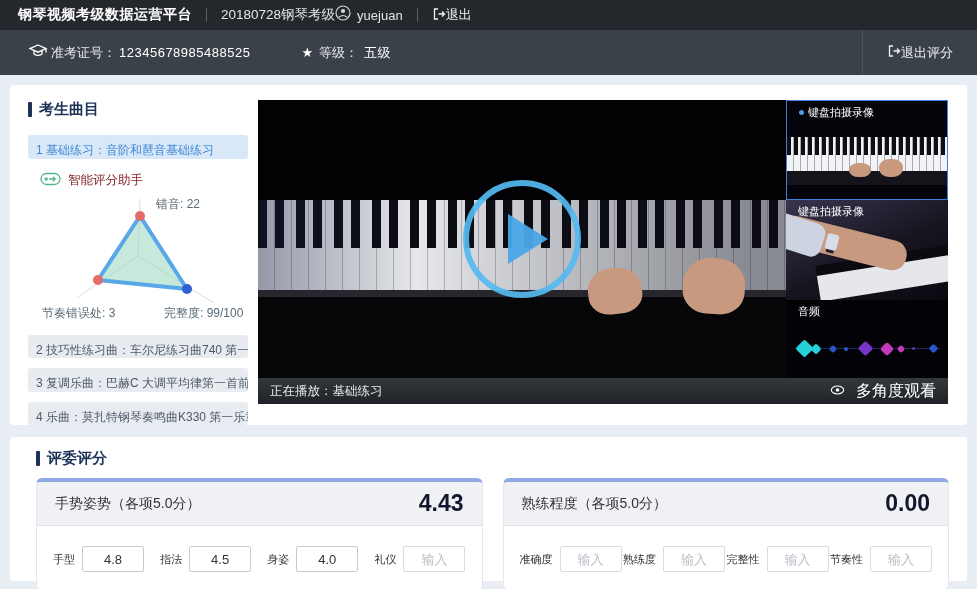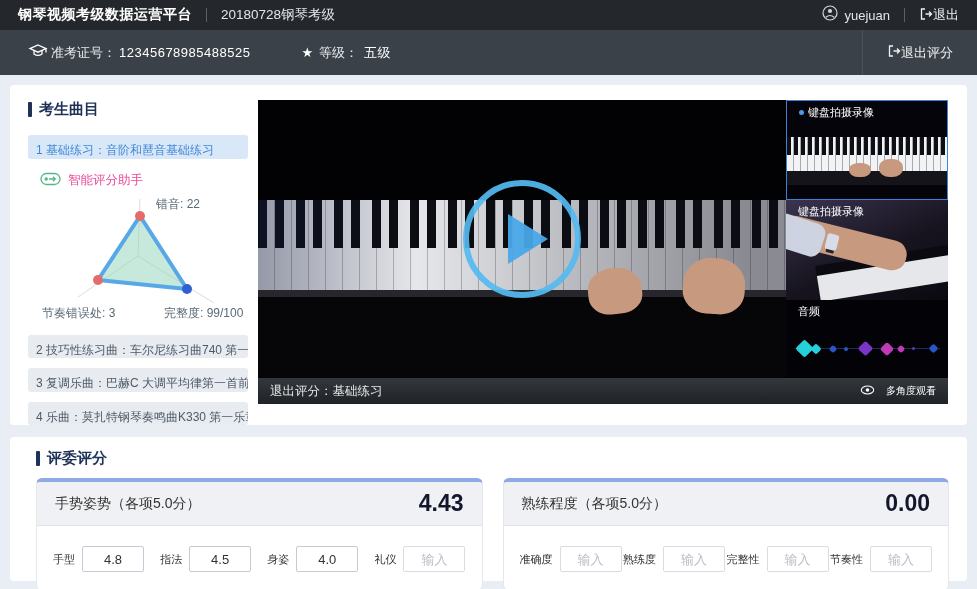--- a/index.html
+++ b/index.html
@@ -4,21 +4,21 @@
 <style>
   * { margin:0; padding:0; box-sizing:border-box; }
   html,body { width:977px; height:589px; }
   body {
     font-family:"Liberation Sans","DejaVu Sans",sans-serif;
     background:#e9eef4; color:#333; overflow:hidden;
   }
   
   .topbar {
     height:30px; background:#24272c; display:flex; align-items:center;
-    justify-content:space-between; padding:0 18px; color:#fff;
+    padding:0 18px; color:#fff;
   }
   .topbar-left, .topbar-right { display:flex; align-items:center; }
   .app-title { font-size:14px; font-weight:bold; letter-spacing:.5px; }
   .vdiv { width:1px; height:14px; background:#5a6068; margin:0 14px; }
   .session-title { font-size:13.5px; color:#e3e5e8; }
   .user-name { font-size:13px; color:#e3e5e8; margin-left:6px; }
   .bar-btn { display:flex; align-items:center; font-size:13px; color:#f0f1f3; cursor:pointer; }
   .subbar {
     height:45px; background:#3a4149; display:flex; align-items:center;
     justify-content:space-between; color:#fff; padding:0 0 0 28px;
@@ -36,21 +36,21 @@
   .section-title { display:flex; align-items:center; font-size:15px; font-weight:bold; color:#1e3257; }
   .title-tick { width:4px; height:15px; background:#1e3257; margin-right:7px; border-radius:1px; }
   
   .songs-col { width:230px; padding-right:10px; display:flex; flex-direction:column; }
   .song-item {
     margin-top:10px; background:#e8ecf1; color:#4d5a68; font-size:12px;
     border-radius:3px; padding:7px 8px; white-space:nowrap; overflow:hidden; cursor:pointer;
   }
   .song-item.first { margin-top:16px; }
   .song-item.active { background:#d9e8f8; color:#3f87d6; }
-  .assistant-row { display:flex; align-items:center; gap:7px; margin:13px 0 0 12px; font-size:12.5px; color:#ec4899; }
+  .assistant-row { display:flex; align-items:center; gap:7px; margin:13px 0 0 12px; font-size:12.5px; color:#7f1d1d; }
   .radar-wrap { margin:2px 0 0 0; }
   
   .player { width:690px; height:304px; display:flex; flex-wrap:wrap; background:#000; }
   .video-main { position:relative; width:528px; height:278px; background:#020204; overflow:hidden; }
   .kb-band { position:absolute; left:0; right:0; top:100px; height:90px;
     background:repeating-linear-gradient(90deg,#e6e7ea 0 16px,#b0b2b8 16px 17px); }
   .kb-black { position:absolute; left:0; right:0; top:100px; height:48px;
     background:repeating-linear-gradient(90deg,#0c0c12 0 9px,transparent 9px 17px,#0c0c12 17px 26px,transparent 26px 38px); }
   .kb-tint { position:absolute; left:0; right:0; top:100px; height:90px;
     background:linear-gradient(90deg,rgba(15,25,60,.38),rgba(0,0,0,0) 30%,rgba(10,12,24,.42) 92%); }
@@ -88,21 +88,21 @@
     border-radius:3px; transform:rotate(14deg); box-shadow:0 5px 0 -2px #23232b; }
   .piano-edge { position:absolute; right:-20px; bottom:10px; width:150px; height:26px; background:#e6e7ea;
     transform:rotate(-9deg); box-shadow:0 -10px 0 0 #0a0a10; }
   .wave { position:relative; margin:34px 8px 0 8px; height:30px; }
   .wave-line { position:absolute; left:0; right:0; top:14px; height:1px; background:#1c2a60; }
   .wv { position:absolute; transform:rotate(45deg); border-radius:2px; }
   
   .player-bar { width:690px; height:26px; background:linear-gradient(#34373c,#1f2226);
     display:flex; align-items:center; justify-content:space-between; padding:0 12px; }
   .now-playing { font-size:12.5px; color:#e8e9ea; }
-  .multi-angle { display:flex; align-items:center; gap:11px; font-size:10px; color:#fff; cursor:pointer;justify-content:center; }
+  .multi-angle { display:flex; align-items:center; gap:11px; font-size:16px; color:#fff; cursor:pointer;justify-content:center; }
   
   .cards { display:flex; gap:20px; margin-top:10px; }
   .card { flex:1; border:1px solid #e6e7ec; border-top:4px solid #8ea9e3; border-radius:6px; background:#fff; overflow:hidden; }
   .card-head { display:flex; align-items:center; justify-content:space-between;
     background:#f0f1f4; border-bottom:1px solid #e2e3e8; padding:8px 18px; }
   .card-title { font-size:14px; color:#333; }
   .card-score { font-size:23px; font-weight:600; color:#13162c; }
   .card-body { display:flex; align-items:center; justify-content:space-between; padding:20px 16px 18px 16px; }
   .field { display:flex; align-items:center; gap:7px; }
   .field label { font-size:11px; color:#333; white-space:nowrap; }
@@ -264,21 +264,21 @@
           <div class="wv" style="left:66px; top:9px;  width:11px; height:11px; background:#7a35c8;"></div>
           <div class="wv" style="left:88px; top:10px; width:10px; height:10px; background:#c23ab8;"></div>
           <div class="wv" style="left:104px;top:12px; width:6px;  height:6px;  background:#c23ab8;"></div>
           <div class="wv" style="left:118px;top:13px; width:3px;  height:3px;  background:#5a40b8;"></div>
           <div class="wv" style="left:136px;top:11px; width:7px;  height:7px;  background:#2a55c8;"></div>
         </div>
       </div>
     </div>
 
     <div class="player-bar">
-      <span class="now-playing">退出评分：基础练习</span>
+      <span class="now-playing">正在播放：基础练习</span>
       <span class="multi-angle">
         <span>
           <svg width="15" height="12" viewBox="0 0 15 12" fill="none">
             <ellipse cx="7.5" cy="6" rx="6.2" ry="4" stroke="#fff" stroke-width="1.1"></ellipse>
             <circle cx="7.5" cy="6" r="1.8" fill="#fff"></circle>
           </svg>
         </span>
         <span>多角度观看</span>
       </span>
     </div>

